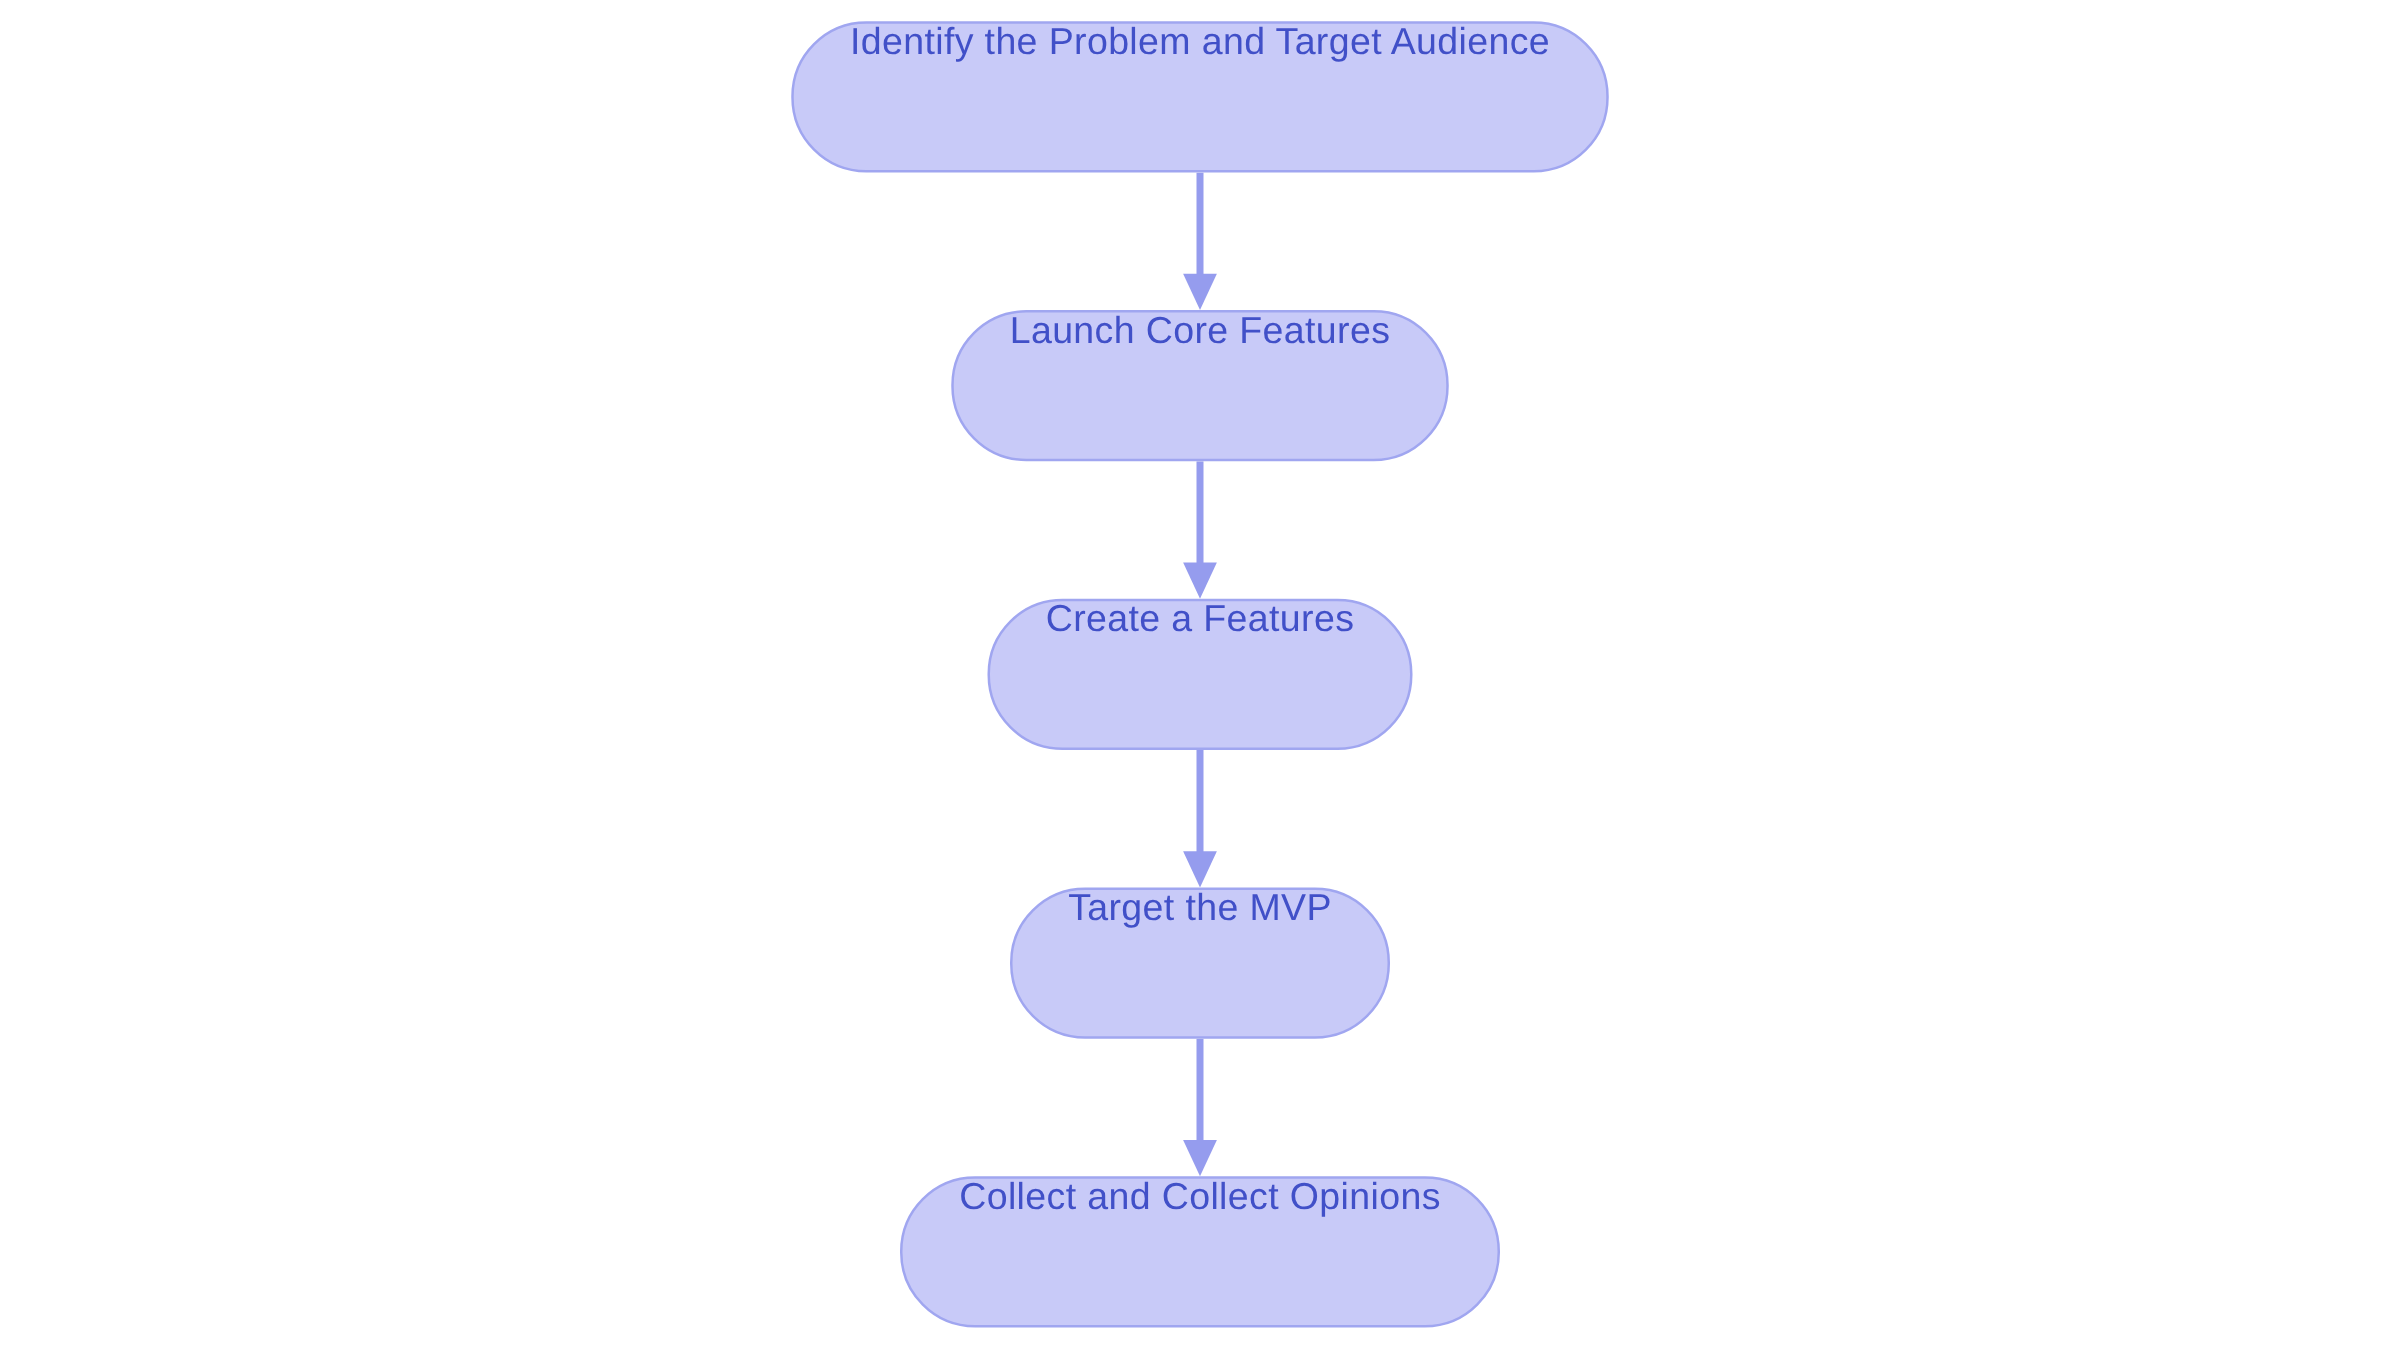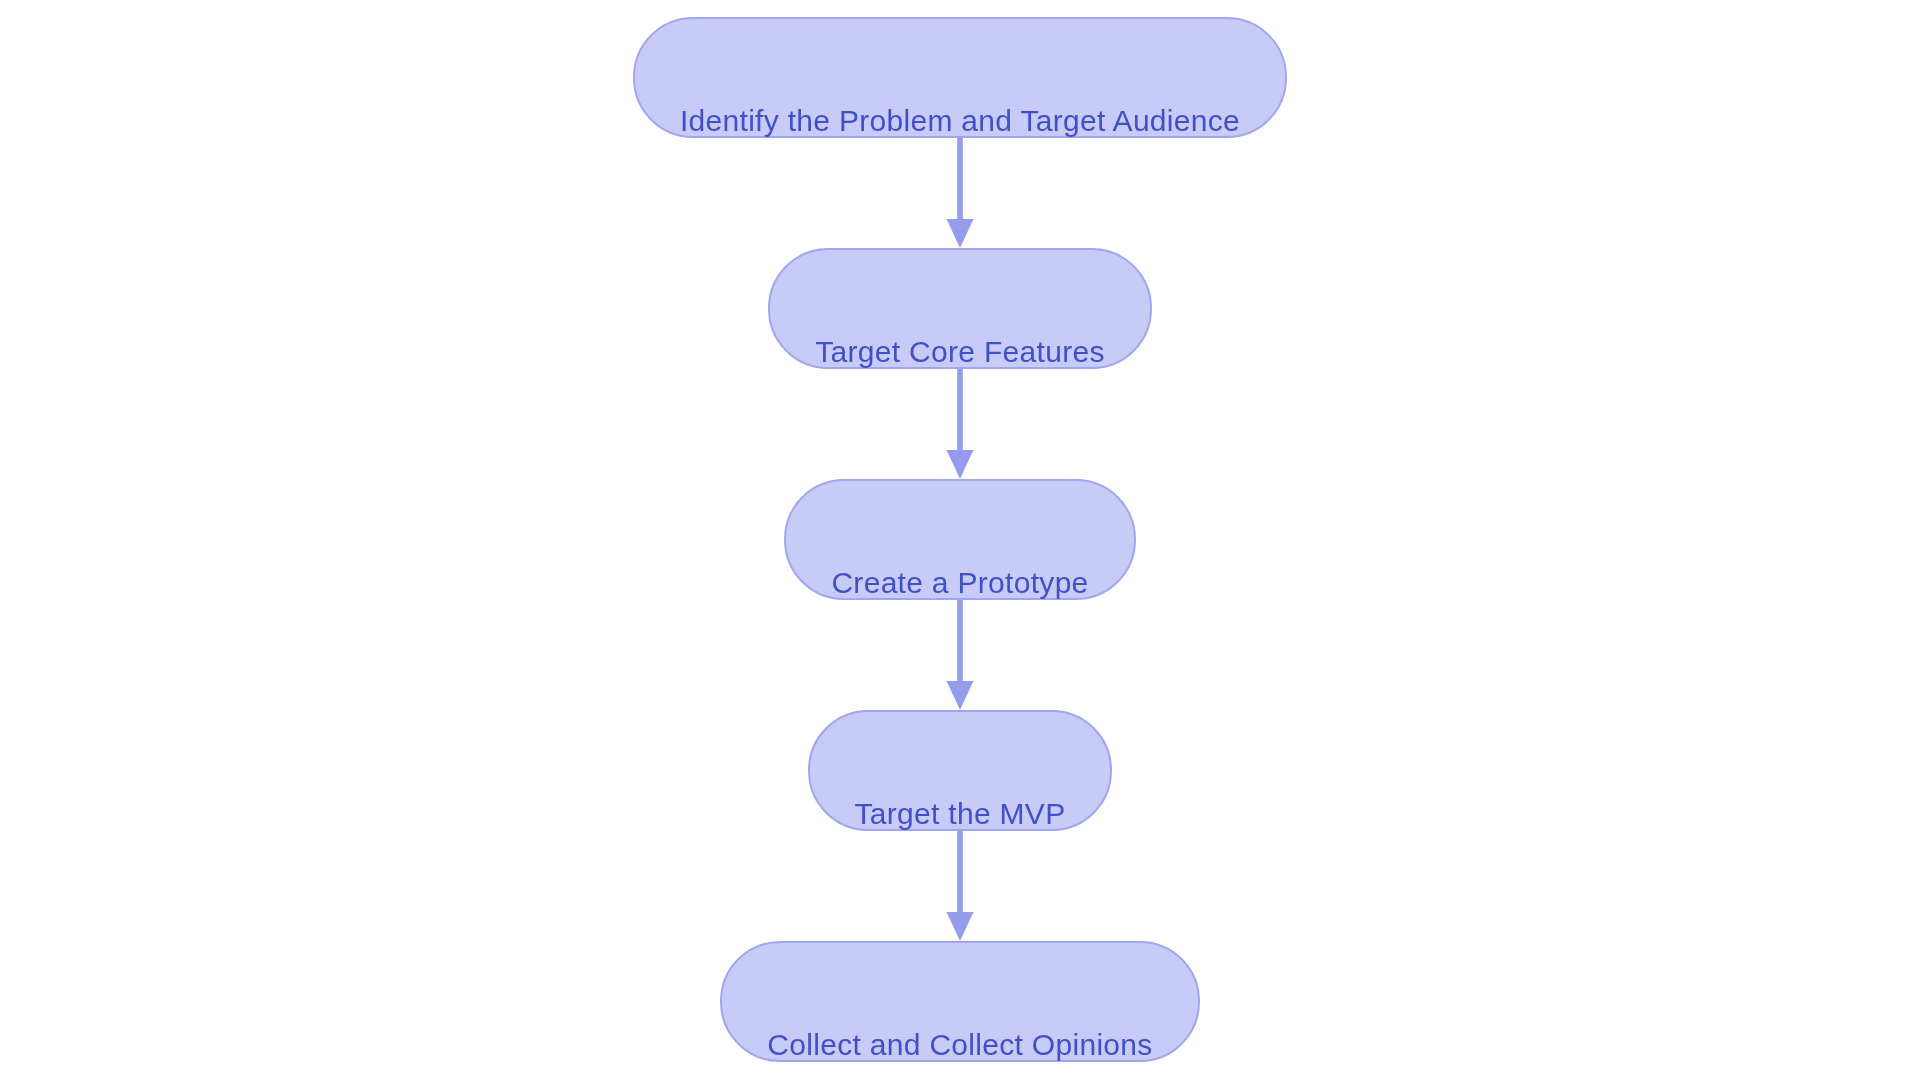--- a/index.html
+++ b/index.html
@@ -20,21 +20,21 @@
     display: flex;
     flex-direction: column;
     align-items: center;
     padding-top: 17px;
     box-sizing: border-box;
   }
   .flow-node {
     height: 121px;
     box-sizing: border-box;
     display: flex;
-    align-items: flex-end;
+    align-items: flex-start;
     justify-content: center;
     padding: 0 45px;
     background: var(--node-fill, #c8caf8);
     border: 2px solid var(--node-border, #a0a6f0);
     border-radius: 60px;
     flex: 0 0 auto;
   }
   .flow-node .node-label {
     color: var(--node-text, #4150c8);
     font-size: 30px;
@@ -57,30 +57,30 @@
   <div class="flow-node">
     <span class="node-label">Identify the Problem and Target Audience</span>
   </div>
 
   <svg class="flow-arrow" width="32" height="110" viewBox="0 0 32 110" aria-hidden="true">
     <rect x="13.2" y="0" width="5.6" height="84" fill="currentColor"></rect>
     <polygon points="2.5,81 29.5,81 16,110" fill="currentColor"></polygon>
   </svg>
 
   <div class="flow-node">
-    <span class="node-label">Target Core Features</span>
+    <span class="node-label">Launch Core Features</span>
   </div>
 
   <svg class="flow-arrow" width="32" height="110" viewBox="0 0 32 110" aria-hidden="true">
     <rect x="13.2" y="0" width="5.6" height="84" fill="currentColor"></rect>
     <polygon points="2.5,81 29.5,81 16,110" fill="currentColor"></polygon>
   </svg>
 
   <div class="flow-node">
-    <span class="node-label">Create a Prototype</span>
+    <span class="node-label">Create a Features</span>
   </div>
 
   <svg class="flow-arrow" width="32" height="110" viewBox="0 0 32 110" aria-hidden="true">
     <rect x="13.2" y="0" width="5.6" height="84" fill="currentColor"></rect>
     <polygon points="2.5,81 29.5,81 16,110" fill="currentColor"></polygon>
   </svg>
 
   <div class="flow-node">
     <span class="node-label">Target the MVP</span>
   </div>

